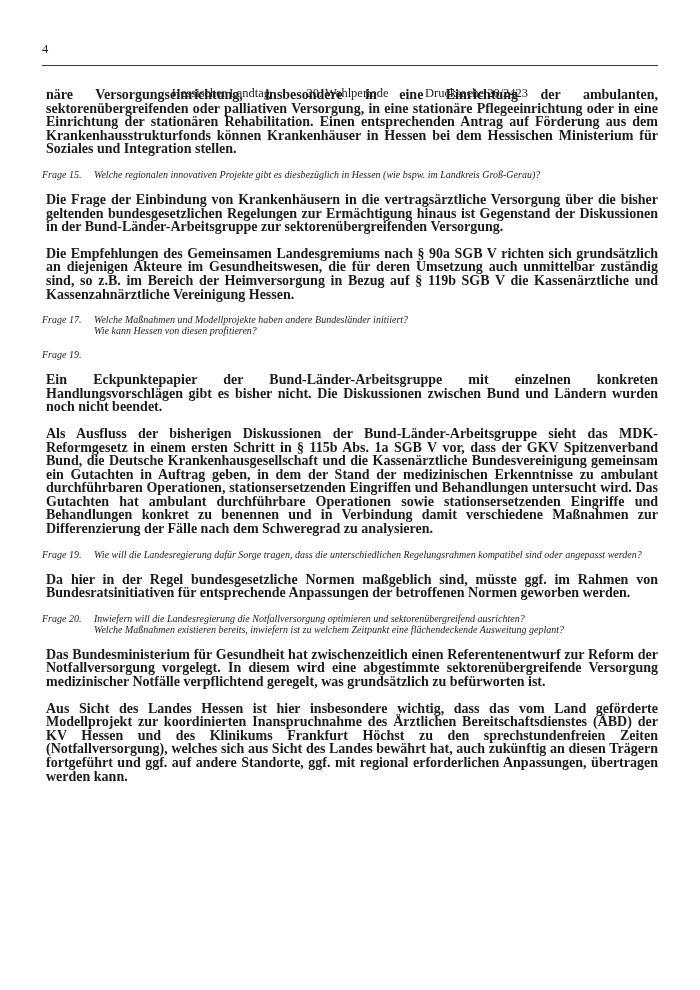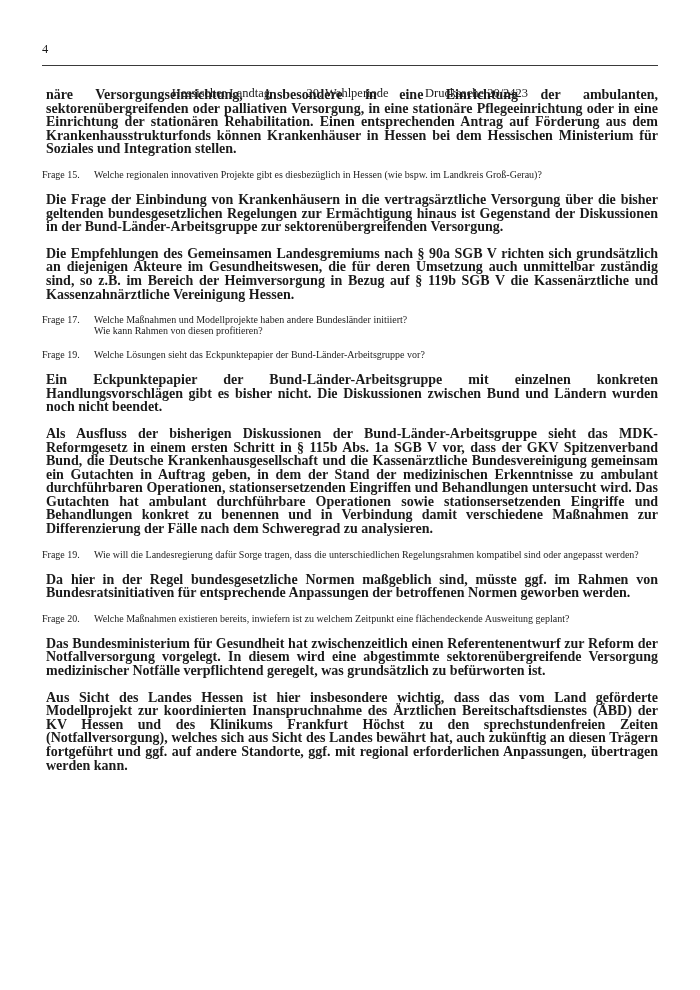--- a/index.html
+++ b/index.html
@@ -50,20 +50,21 @@
     line-height: 13.6px;
     text-align: justify;
     margin: 0 0 13px 4px;
     font-weight: bold;
   }
   .question {
     display: flex;
     font-size: 10px;
     line-height: 11px;
     margin: 3px 0 13px 0;
+    font-style: italic;
   }
   .q-label {
     flex: 0 0 52px;
     white-space: nowrap;
   }
   .q-body {
     flex: 1 1 auto;
   }
   .q-line {
     text-align: justify;
@@ -91,40 +92,40 @@
         <div class="q-body">
           <div class="q-line">Welche regionalen innovativen Projekte gibt es diesbezüglich in Hessen (wie bspw. im Landkreis Groß-Gerau)?</div>
         </div>
       </div>
       <p class="body-para">Die Frage der Einbindung von Krankenhäusern in die vertragsärztliche Versorgung über die bisher geltenden bundesgesetzlichen Regelungen zur Ermächtigung hinaus ist Gegenstand der Diskussionen in der Bund-Länder-Arbeitsgruppe zur sektorenübergreifenden Versorgung.</p>
       <p class="body-para">Die Empfehlungen des Gemeinsamen Landesgremiums nach § 90a SGB V richten sich grundsätzlich an diejenigen Akteure im Gesundheitswesen, die für deren Umsetzung auch unmittelbar zuständig sind, so z.B. im Bereich der Heimversorgung in Bezug auf § 119b SGB V die Kassenärztliche und Kassenzahnärztliche Vereinigung Hessen.</p>
       <div class="question">
         <span class="q-label">Frage 17.</span>
         <div class="q-body">
           <div class="q-line">Welche Maßnahmen und Modellprojekte haben andere Bundesländer initiiert?</div>
-          <div class="q-line">Wie kann Rahmen von diesen profitieren?</div>
+          <div class="q-line">Wie kann Hessen von diesen profitieren?</div>
         </div>
       </div>
       <div class="question">
         <span class="q-label">Frage 19.</span>
         <div class="q-body">
-          <div class="q-line">Welche Lösungen sieht das Eckpunktepapier der Bund-Länder-Arbeitsgruppe vor?</div>
         </div>
       </div>
       <p class="body-para">Ein Eckpunktepapier der Bund-Länder-Arbeitsgruppe mit einzelnen konkreten Handlungsvorschlägen gibt es bisher nicht. Die Diskussionen zwischen Bund und Ländern wurden noch nicht beendet.</p>
       <p class="body-para">Als Ausfluss der bisherigen Diskussionen der Bund-Länder-Arbeitsgruppe sieht das MDK-Reformgesetz in einem ersten Schritt in § 115b Abs. 1a SGB V vor, dass der GKV Spitzenverband Bund, die Deutsche Krankenhausgesellschaft und die Kassenärztliche Bundesvereinigung gemeinsam ein Gutachten in Auftrag geben, in dem der Stand der medizinischen Erkenntnisse zu ambulant durchführbaren Operationen, stationsersetzenden Eingriffen und Behandlungen untersucht wird. Das Gutachten hat ambulant durchführbare Operationen sowie stationsersetzenden Eingriffe und Behandlungen konkret zu benennen und in Verbindung damit verschiedene Maßnahmen zur Differenzierung der Fälle nach dem Schweregrad zu analysieren.</p>
       <div class="question">
         <span class="q-label">Frage 19.</span>
         <div class="q-body">
           <div class="q-line">Wie will die Landesregierung dafür Sorge tragen, dass die unterschiedlichen Regelungsrahmen kompatibel sind oder angepasst werden?</div>
         </div>
       </div>
       <p class="body-para">Da hier in der Regel bundesgesetzliche Normen maßgeblich sind, müsste ggf. im Rahmen von Bundesratsinitiativen für entsprechende Anpassungen der betroffenen Normen geworben werden.</p>
       <div class="question">
         <span class="q-label">Frage 20.</span>
         <div class="q-body">
+          <div class="q-line">Inwiefern will die Landesregierung die Notfallversorgung optimieren und sektorenübergreifend ausrichten?</div>
           <div class="q-line">Welche Maßnahmen existieren bereits, inwiefern ist zu welchem Zeitpunkt eine flächendeckende Ausweitung geplant?</div>
         </div>
       </div>
       <p class="body-para">Das Bundesministerium für Gesundheit hat zwischenzeitlich einen Referentenentwurf zur Reform der Notfallversorgung vorgelegt. In diesem wird eine abgestimmte sektorenübergreifende Versorgung medizinischer Notfälle verpflichtend geregelt, was grundsätzlich zu befürworten ist.</p>
       <p class="body-para">Aus Sicht des Landes Hessen ist hier insbesondere wichtig, dass das vom Land geförderte Modellprojekt zur koordinierten Inanspruchnahme des Ärztlichen Bereitschaftsdienstes (ÄBD) der KV Hessen und des Klinikums Frankfurt Höchst zu den sprechstundenfreien Zeiten (Notfallversorgung), welches sich aus Sicht des Landes bewährt hat, auch zukünftig an diesen Trägern fortgeführt und ggf. auf andere Standorte, ggf. mit regional erforderlichen Anpassungen, übertragen werden kann.</p>
     </div>
 </div>
 
 </body></html>

